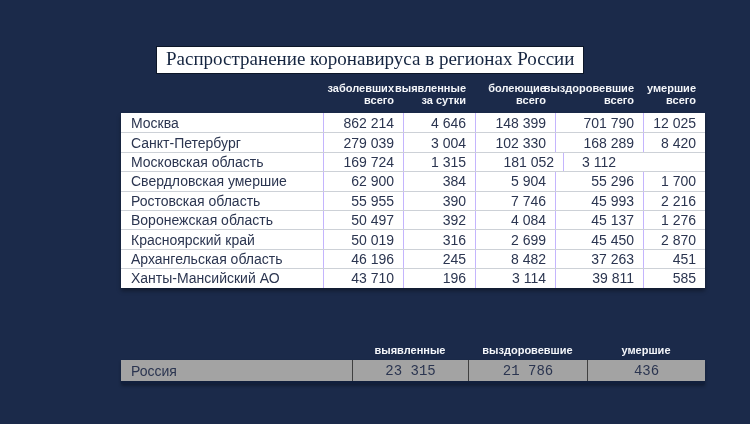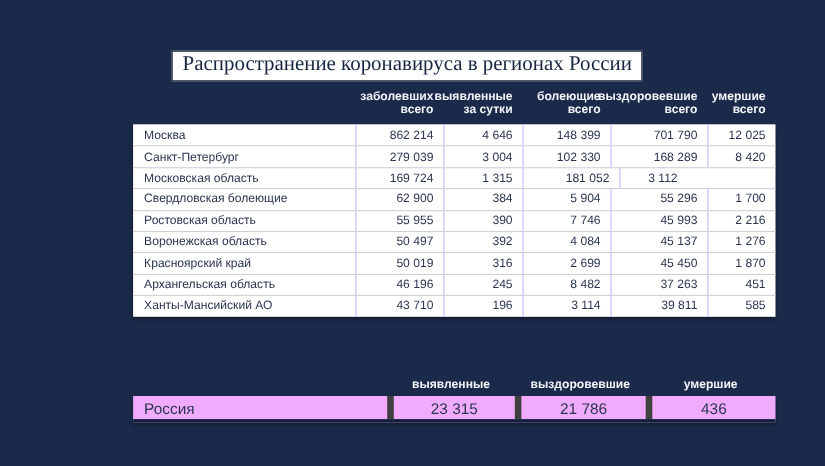--- a/index.html
+++ b/index.html
@@ -40,46 +40,46 @@
     position:absolute;left:121px;top:113px;width:584px;
     background:#ffffff;
     box-shadow:0 3px 4px rgba(0,0,0,0.35);
   }
   .t-row{
     display:flex;height:19.4px;box-sizing:border-box;align-items:stretch;
   }
   .t-row + .t-row{border-top:1px solid #cdd1d7;}
   .cell{
     box-sizing:border-box;display:flex;align-items:center;
-    font-size:11px;color:#2b3550;overflow:hidden;white-space:nowrap;
+    font-size:14px;color:#2b3550;overflow:hidden;white-space:nowrap;
   }
   .cell.region{padding-left:10px;}
   .cell.num{justify-content:flex-end;padding-right:9px;border-left:1px solid #c4b5fd;}
   
   .bw-label{width:231px;}
   .bw-c1{width:116px;}
   .bw-c2{width:119px;}
   .bw-c3{width:118px;}
   .bottom-header{
     position:absolute;left:121px;top:344px;width:584px;height:13px;
     display:flex;color:#f4f6fa;font-size:11px;font-weight:bold;line-height:13px;
   }
   .bhcell{box-sizing:border-box;text-align:center;white-space:nowrap;}
   .bottom-table{
     position:absolute;left:121px;top:360px;width:584px;
-    background:#f0abfc;border-bottom:3px solid #111f3c;
+    background:#a3a3a3;border-bottom:3px solid #111f3c;
     box-shadow:0 2px 3px rgba(0,0,0,0.3);
   }
   .b-row{display:flex;height:21px;align-items:stretch;}
   .bcell{
     box-sizing:border-box;display:flex;align-items:center;
     font-size:14px;color:#2b3550;white-space:nowrap;
   }
   .bcell.label{padding-left:10px;}
-  .bcell.val{justify-content:center;border-left:6px solid #404040;}
+  .bcell.val{justify-content:center;border-left:1px solid #404040;font-family:Liberation Mono, monospace;}
 </style>
 </head>
 <body>
 
 <div class="title-box">Распространение коронавируса в регионах России</div>
 
 <div class="main-header">
   <div class="hcell w-region"></div>
   <div class="hcell w-c1">
     <span>заболевших</span>
@@ -121,21 +121,21 @@
     <div class="cell num w-c5">8 420</div>
   </div>
   <div class="t-row">
     <div class="cell region w-region">Московская область</div>
     <div class="cell num w-c1">169 724</div>
     <div class="cell num w-c2">1 315</div>
     <div class="cell num w-c4">181 052</div>
     <div class="cell num w-c5">3 112</div>
   </div>
   <div class="t-row">
-    <div class="cell region w-region">Свердловская болеющие</div>
+    <div class="cell region w-region">Свердловская умершие</div>
     <div class="cell num w-c1">62 900</div>
     <div class="cell num w-c2">384</div>
     <div class="cell num w-c3">5 904</div>
     <div class="cell num w-c4">55 296</div>
     <div class="cell num w-c5">1 700</div>
   </div>
   <div class="t-row">
     <div class="cell region w-region">Ростовская область</div>
     <div class="cell num w-c1">55 955</div>
     <div class="cell num w-c2">390</div>
@@ -150,21 +150,21 @@
     <div class="cell num w-c3">4 084</div>
     <div class="cell num w-c4">45 137</div>
     <div class="cell num w-c5">1 276</div>
   </div>
   <div class="t-row">
     <div class="cell region w-region">Красноярский край</div>
     <div class="cell num w-c1">50 019</div>
     <div class="cell num w-c2">316</div>
     <div class="cell num w-c3">2 699</div>
     <div class="cell num w-c4">45 450</div>
-    <div class="cell num w-c5">1 870</div>
+    <div class="cell num w-c5">2 870</div>
   </div>
   <div class="t-row">
     <div class="cell region w-region">Архангельская область</div>
     <div class="cell num w-c1">46 196</div>
     <div class="cell num w-c2">245</div>
     <div class="cell num w-c3">8 482</div>
     <div class="cell num w-c4">37 263</div>
     <div class="cell num w-c5">451</div>
   </div>
   <div class="t-row">

